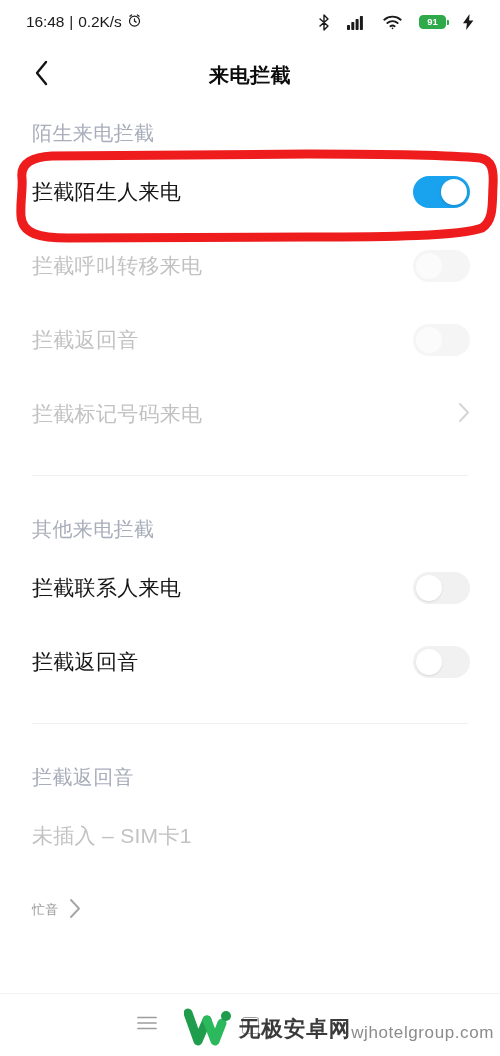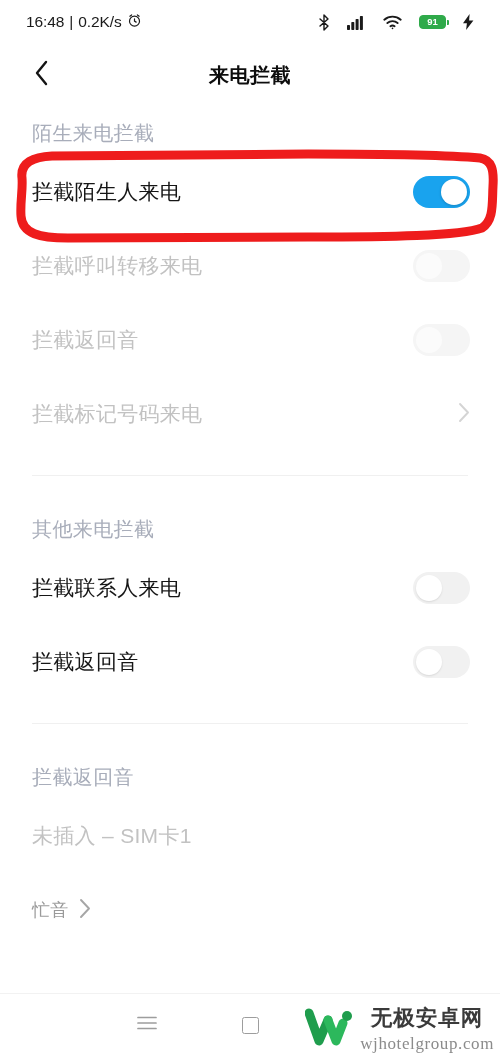--- a/index.html
+++ b/index.html
@@ -131,21 +131,21 @@
     cursor: pointer;
   }
   .row-label {
     flex: 1;
     font-size: 21px;
     color: #161616;
     letter-spacing: 0.3px;
   }
   .row.disabled .row-label { color: #c2c2c2; }
   .row-value {
-    font-size: 18px;
+    font-size: 13px;
     color: #9a9a9a;
     margin-right: 10px;
     letter-spacing: 0.3px;
   }
 
   
   .toggle {
     width: 57px;
     height: 32px;
     border-radius: 16px;
@@ -231,24 +231,23 @@
   .watermark {
     position: absolute;
     right: 6px;
     bottom: 3px;
     display: flex;
     align-items: center;
     gap: 7px;
   }
   .wm-text {
     display: flex;
-    flex-direction: column;
-    align-items: center;
+    flex-direction: row;
+    align-items: flex-start;
     line-height: 1;
-    font-family: Liberation Serif, serif;
   }
   .wm-cn {
     font-size: 21.5px;
     font-weight: bold;
     color: #3a3a3a;
     letter-spacing: 1px;
   }
   .wm-url {
     font-size: 17px;
     color: #8b8b8b;

